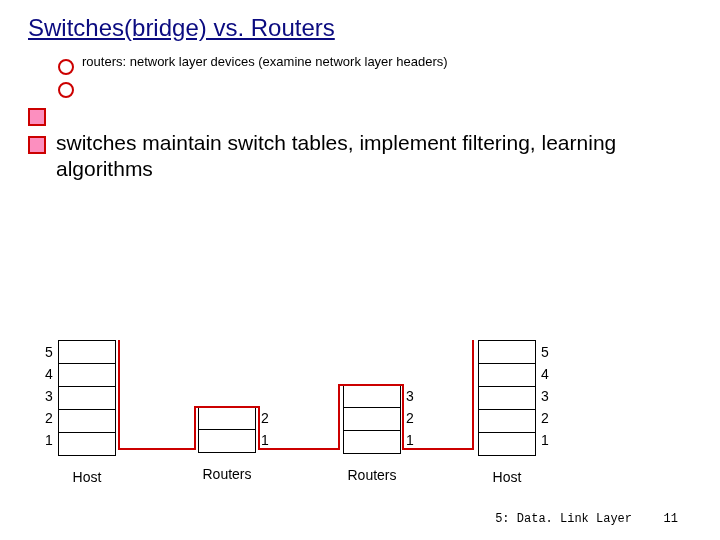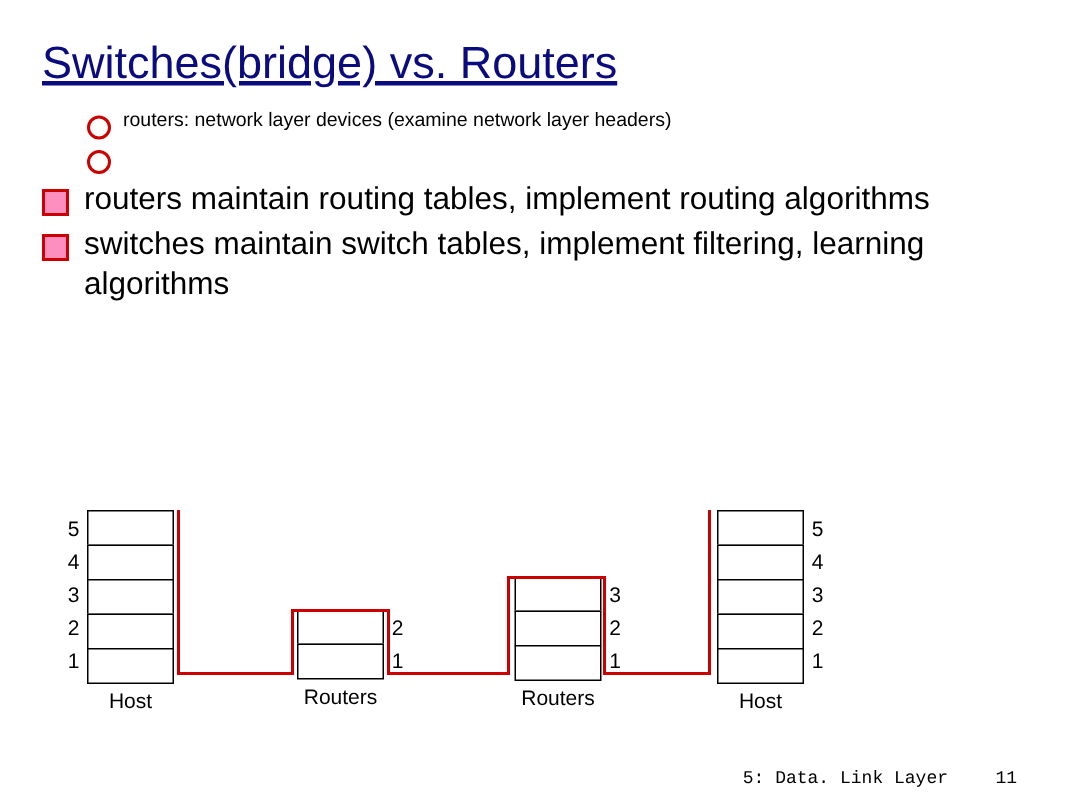--- a/index.html
+++ b/index.html
@@ -14,25 +14,25 @@
     overflow: hidden;
   }
   .slide {
     box-sizing: border-box;
     padding: 14px 28px 0 28px;
     width: 720px;
     height: 540px;
     position: relative;
   }
   .title {
-    font-size: 30px;
+    font-size: 24px;
     color: #0b0b80;
     text-decoration: underline;
     font-weight: normal;
-    margin: 12px 0 12px 0;
+    margin: 0 0 12px 0;
   }
   .bullets {
     font-size: 21px;
     line-height: 1.25;
   }
   .b1 {
     display: flex;
     align-items: flex-start;
     margin: 4px 0 2px 0;
   }
@@ -74,21 +74,21 @@
     width: 56px;
     height: 22px;
     line-height: 22px;
     margin-top: -1px;
     background: #fff;
   }
   .lbl {
     font-family: Arial, sans-serif;
     font-size: 14px;
     text-align: center;
-    margin-top: 3px;
+    margin-top: 13px;
   }
   .stack .side {
     position: absolute;
     font-family: Arial, sans-serif;
     font-size: 14px;
     width: 14px;
     text-align: center;
   }
   .redline {
     position: absolute;
@@ -116,21 +116,20 @@
   <div class="bullets">
     <div class="b2">
       <span class="mk"></span>
       <span>routers: network layer devices (examine network layer headers)</span>
     </div>
     <div class="b2">
       <span class="mk"></span>
     </div>
     <div class="b1">
       <span class="mk"></span>
-      <span>routers maintain routing tables, implement routing algorithms</span>
     </div>
     <div class="b1">
       <span class="mk"></span>
       <span>switches maintain switch tables, implement filtering, learning algorithms</span>
     </div>
   </div>
 
   <div class="diagram">
 
     <div class="stack" style="left:0; top:0;">

